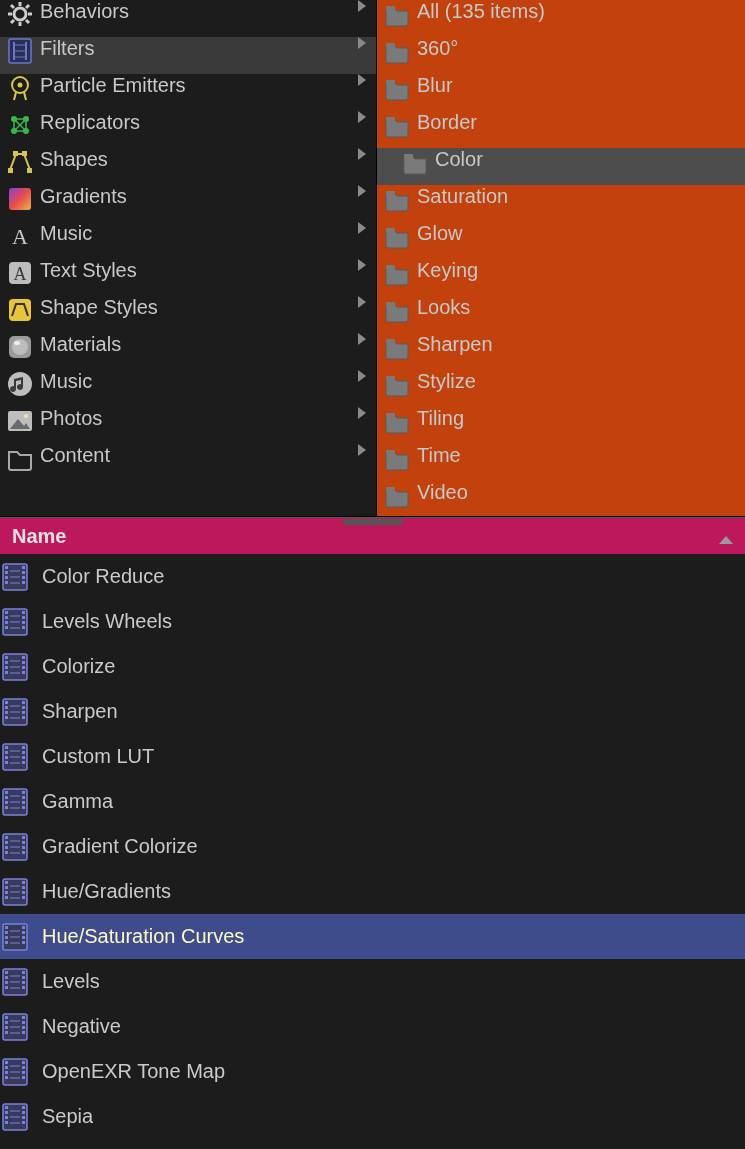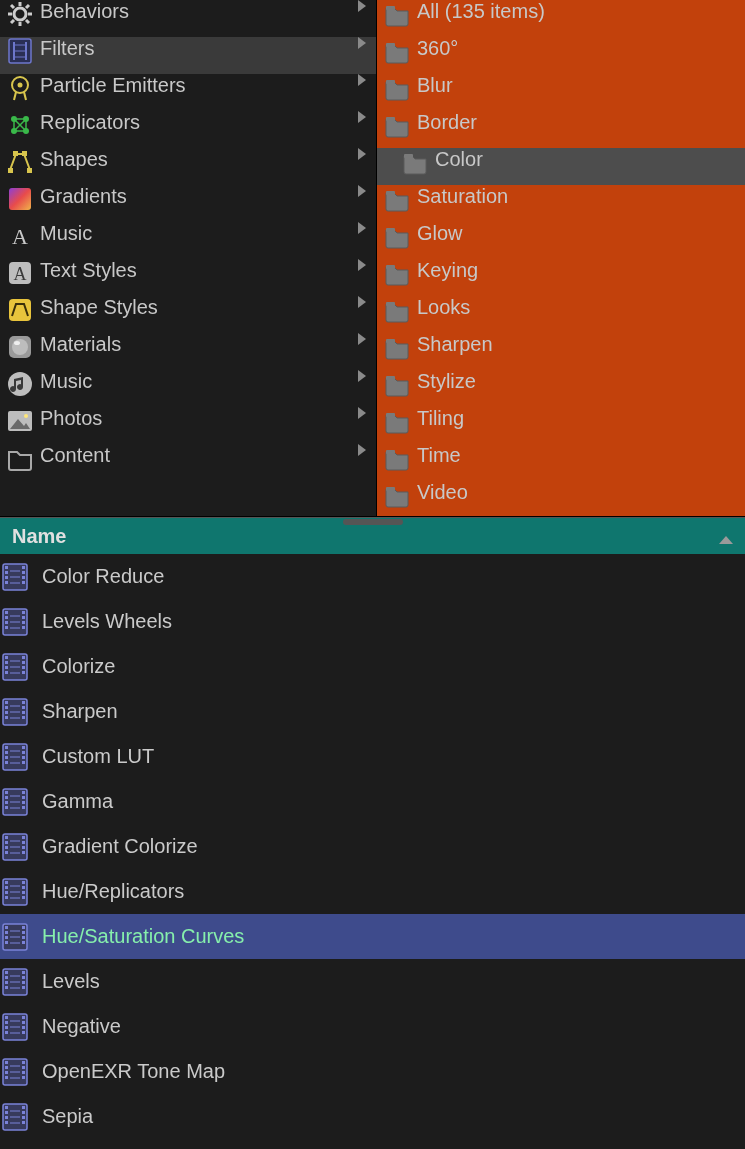--- a/index.html
+++ b/index.html
@@ -55,21 +55,21 @@
   text-overflow: ellipsis;
 }
 .chevron {
   color: #8a8a8a;
   font-size: 14px;
 }
 
 
 .name-header {
   height: 37px;
-  background: #0f766e;
+  background: #be185d;
   display: flex;
   align-items: center;
   padding: 17px 12px;
   color: #e0e0e0;
   font-weight: 600;
   border-top: 1px solid #555;
 }
 .name-header .spacer { flex: 1; }
 .name-header .sort-arrow { color: #9a9a9a; font-size: 14px; }
 
@@ -84,21 +84,21 @@
   cursor: default;
 }
 .item-row.selected { background: #3e4b8c; color: #f0f0f0; }
 .film-icon {
   width: 30px;
   height: 30px;
   flex-shrink: 0;
   margin-right: 12px;
 }
 .item-label { color: #cacaca; }
-.item-row.selected .item-label { color: #86efac; }
+.item-row.selected .item-label { color: #fef9c3; }
 
 
 .drag-handle {
   position: absolute;
   left: 50%;
   transform: translateX(-50%);
   top: 519px;
   width: 60px;
   height: 6px;
   background: #555;
@@ -503,21 +503,21 @@
     <div class="item-row">
       <span class="film-icon"><svg width="30" height="30" viewBox="0 0 30 30">
           <use href="#ic-filmstrip"></use>
         </svg></span>
       <span class="item-label">Gradient Colorize</span>
     </div>
     <div class="item-row">
       <span class="film-icon"><svg width="30" height="30" viewBox="0 0 30 30">
           <use href="#ic-filmstrip"></use>
         </svg></span>
-      <span class="item-label">Hue/Replicators</span>
+      <span class="item-label">Hue/Gradients</span>
     </div>
     <div class="item-row selected">
       <span class="film-icon"><svg width="30" height="30" viewBox="0 0 30 30">
           <use href="#ic-filmstrip"></use>
         </svg></span>
       <span class="item-label">Hue/Saturation Curves</span>
     </div>
     <div class="item-row">
       <span class="film-icon"><svg width="30" height="30" viewBox="0 0 30 30">
           <use href="#ic-filmstrip"></use>

